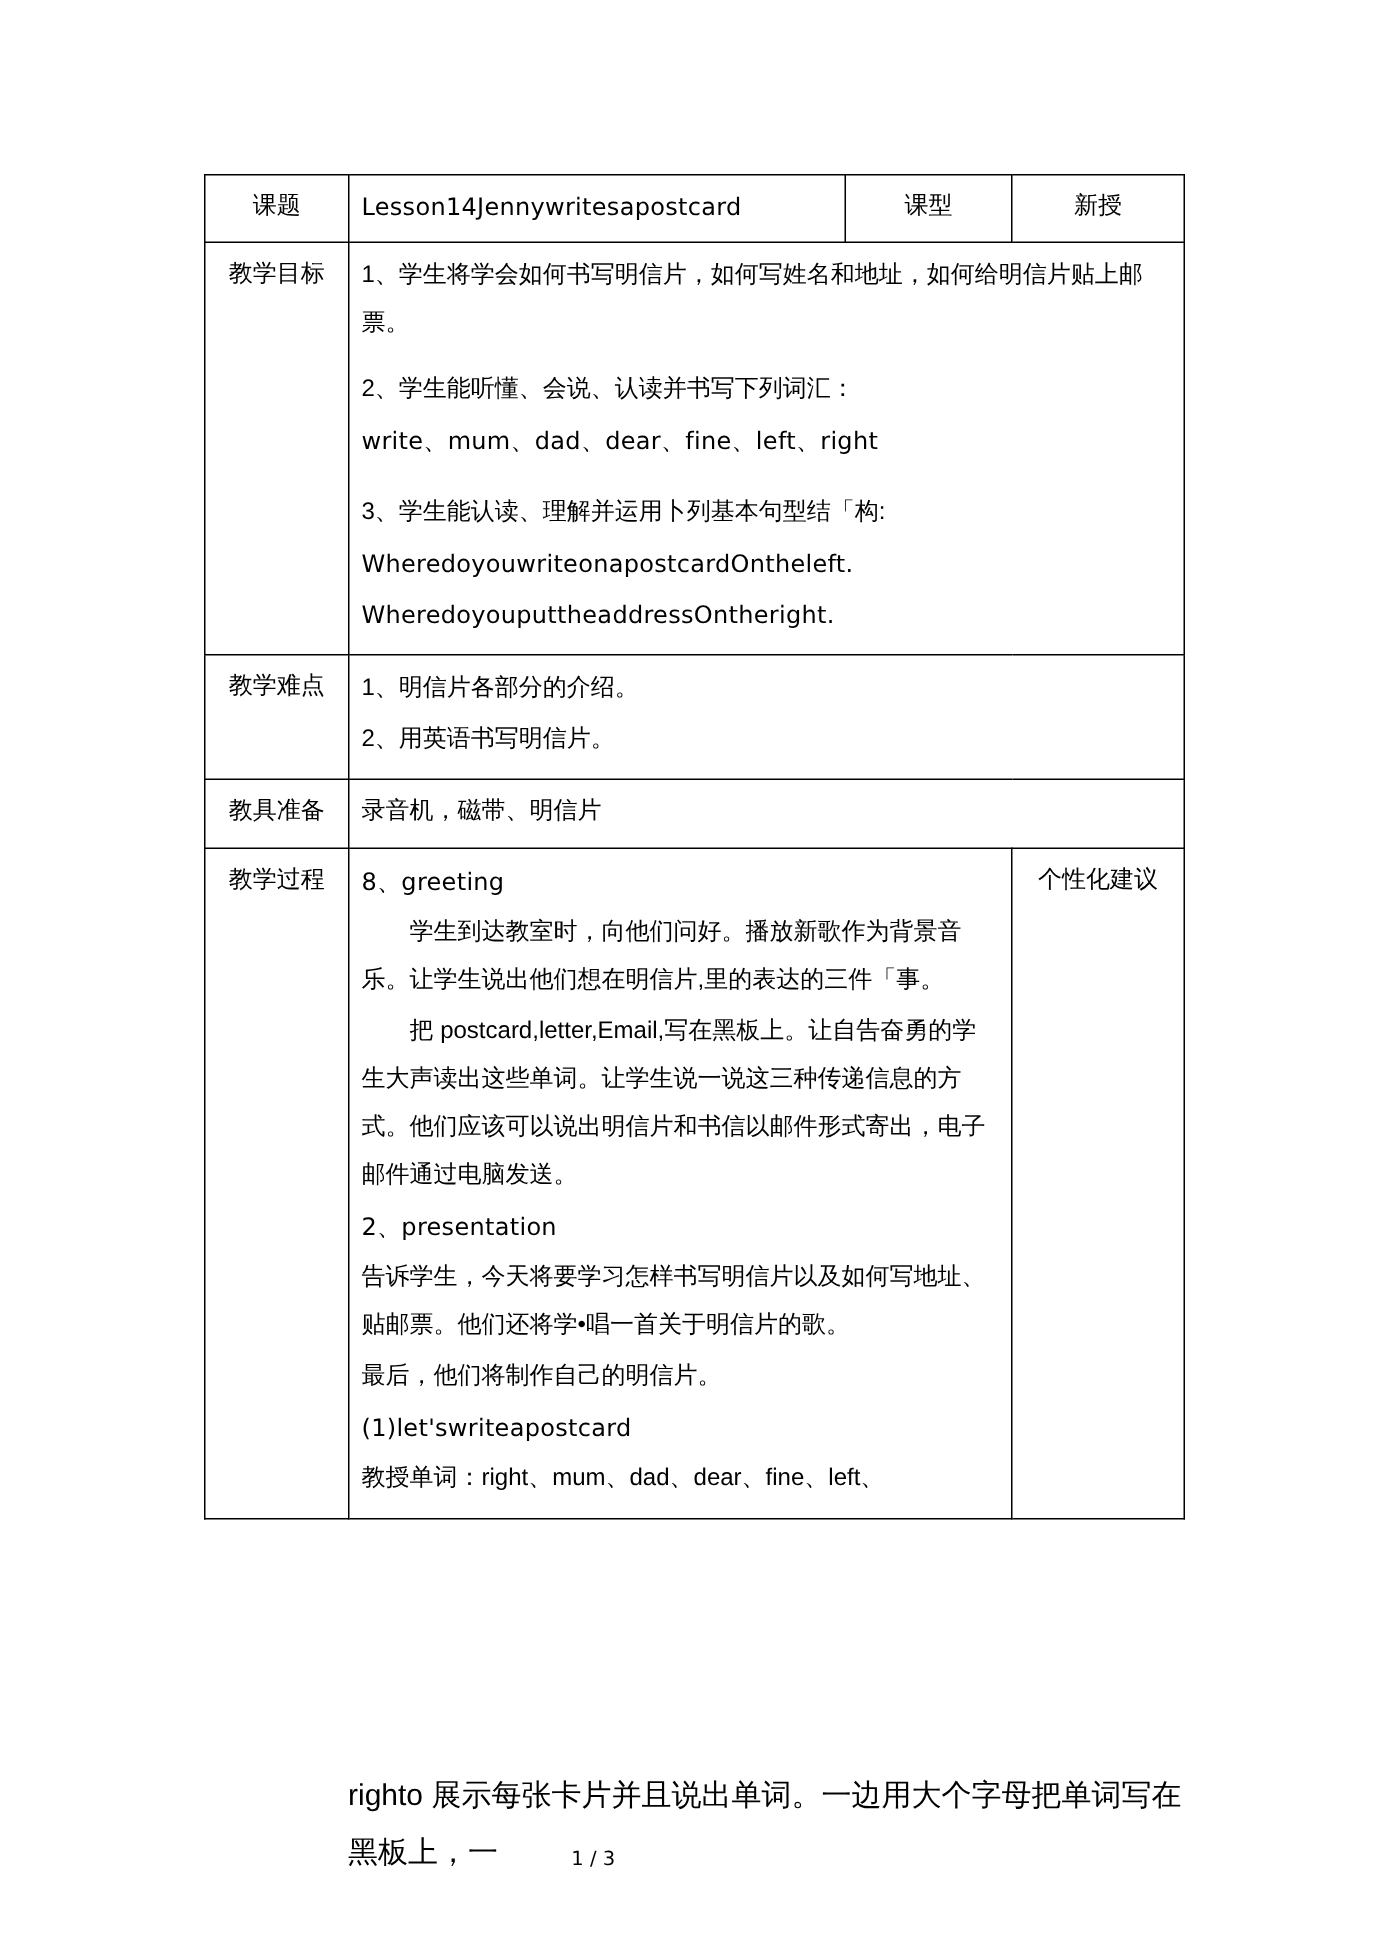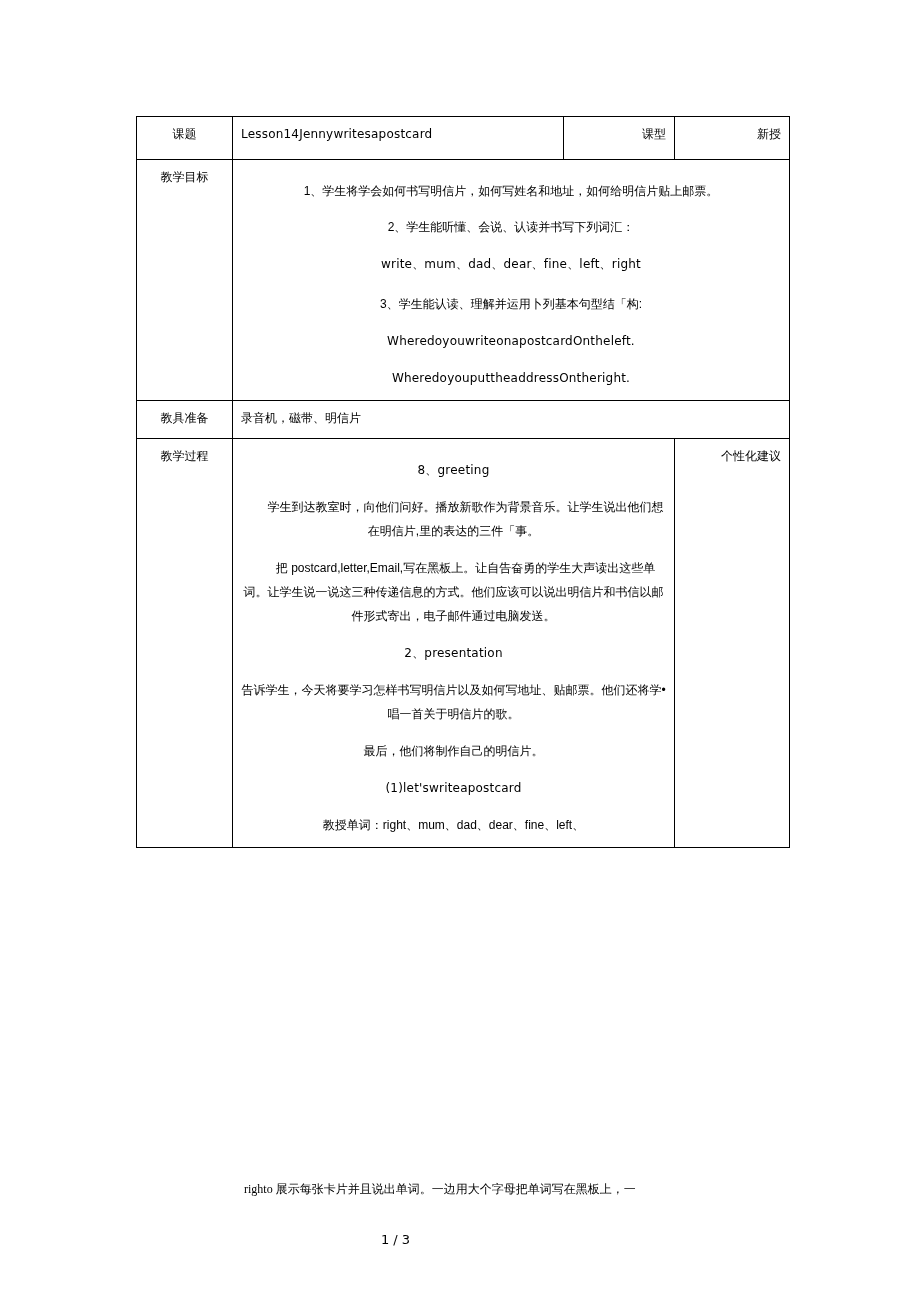--- a/index.html
+++ b/index.html
@@ -26,60 +26,58 @@
     left: 136px;
     top: 116px;
     width: 653px;
     border-collapse: collapse;
     table-layout: fixed;
   }
   .doc-table td {
     border: 1px solid #000000;
     vertical-align: top;
     padding: 6px 8px 8px 8px;
-    font-size: 12px;
+    font-size: 16px;
     line-height: 1.9;
   }
   .c-label {
     text-align: center;
     font-size: 14.5px;
     white-space: nowrap;
   }
   .vmid { vertical-align: middle; }
-  .center { text-align: right; }
+  .center { text-align: center; }
   .row-title td { height: 28px; }
   .en {
     font-family: "DejaVu Sans", "Liberation Sans", sans-serif;
     letter-spacing: 0.2px;
     border-radius: 19px;
   }
   .p {
-    margin: 13px 0 2px 0;
+    margin: 0 0 2px 0;
     line-height: 2.0;
-    text-align: center;
   }
   .p-indent {
     text-indent: 2em;
   }
   .cell-goal { padding: 10px 10px 14px 10px; }
   .cell-proc { padding: 8px 10px 10px 10px; }
   .sug {
-    text-align: right;
+    text-align: center;
     font-size: 14.5px;
     padding-top: 8px;
     margin-top: 20px;
   }
   .tail {
     position: absolute;
-    left: 244px;
+    left: 232px;
     top: 1178px;
     width: 560px;
-    font-size: 12px;
+    font-size: 20px;
     line-height: 1.9;
-    font-family: Liberation Serif, serif;
   }
   .pagenum {
     position: absolute;
     left: 0;
     top: 1232px;
     width: 791px;
     text-align: center;
     font-size: 13px;
     font-family: "DejaVu Sans", "Liberation Sans", sans-serif;
   }
@@ -108,20 +106,27 @@
         <td colspan="3" class="cell-goal">
           <p class="p">1、学生将学会如何书写明信片，如何写姓名和地址，如何给明信片贴上邮票。</p>
           <p class="p" style="margin-top:12px">2、学生能听懂、会说、认读并书写下列词汇：</p>
           <p class="p en">write、mum、dad、dear、fine、left、right</p>
           <p class="p" style="margin-top:16px">3、学生能认读、理解并运用卜列基本句型结「构:</p>
           <p class="p en">WheredoyouwriteonapostcardOntheleft.</p>
           <p class="p en">WheredoyouputtheaddressOntheright.</p>
         </td>
       </tr>
       <tr>
+        <td class="c-label">教学难点</td>
+        <td colspan="3">
+          <p class="p">1、明信片各部分的介绍。</p>
+          <p class="p">2、用英语书写明信片。</p>
+        </td>
+      </tr>
+      <tr>
         <td class="c-label vmid">教具准备</td>
         <td colspan="3" class="vmid">录音机，磁带、明信片</td>
       </tr>
       <tr>
         <td class="c-label">教学过程</td>
         <td colspan="2" class="cell-proc">
           <p class="p en">8、greeting</p>
           <p class="p p-indent">学生到达教室时，向他们问好。播放新歌作为背景音乐。让学生说出他们想在明信片,里的表达的三件「事。</p>
           <p class="p p-indent">把 postcard,letter,Email,写在黑板上。让自告奋勇的学生大声读出这些单词。让学生说一说这三种传递信息的方式。他们应该可以说出明信片和书信以邮件形式寄出，电子邮件通过电脑发送。</p>
           <p class="p en">2、presentation</p>

